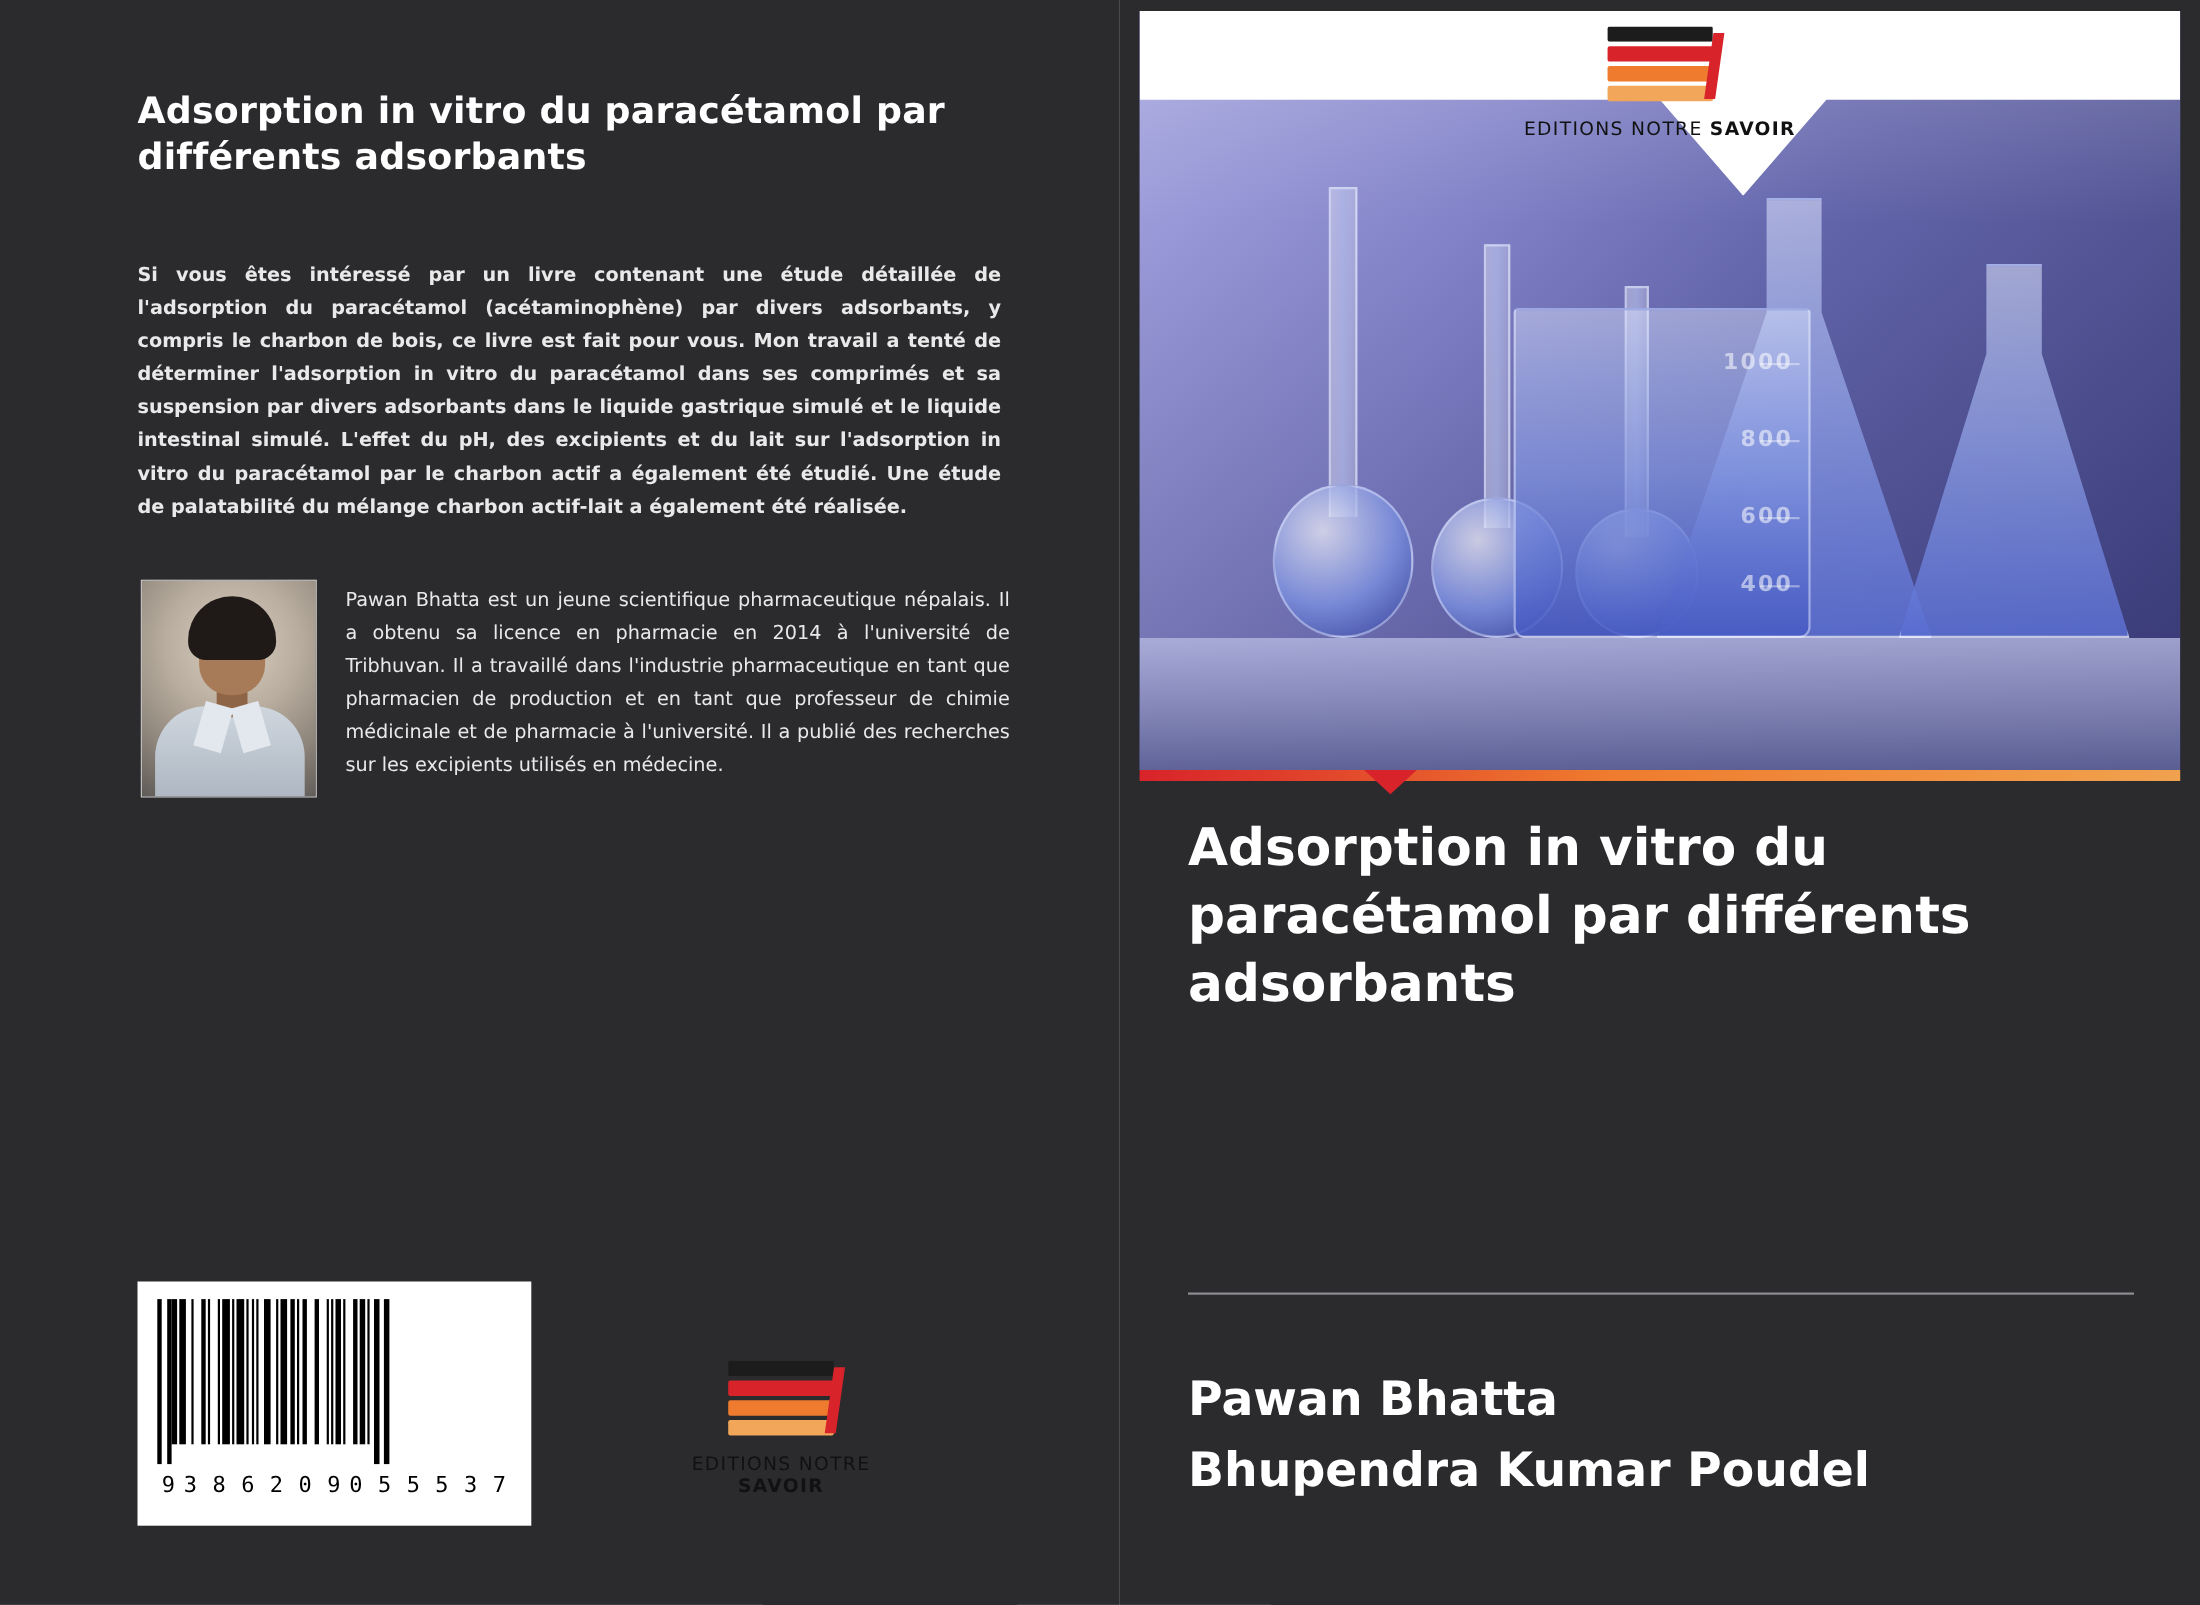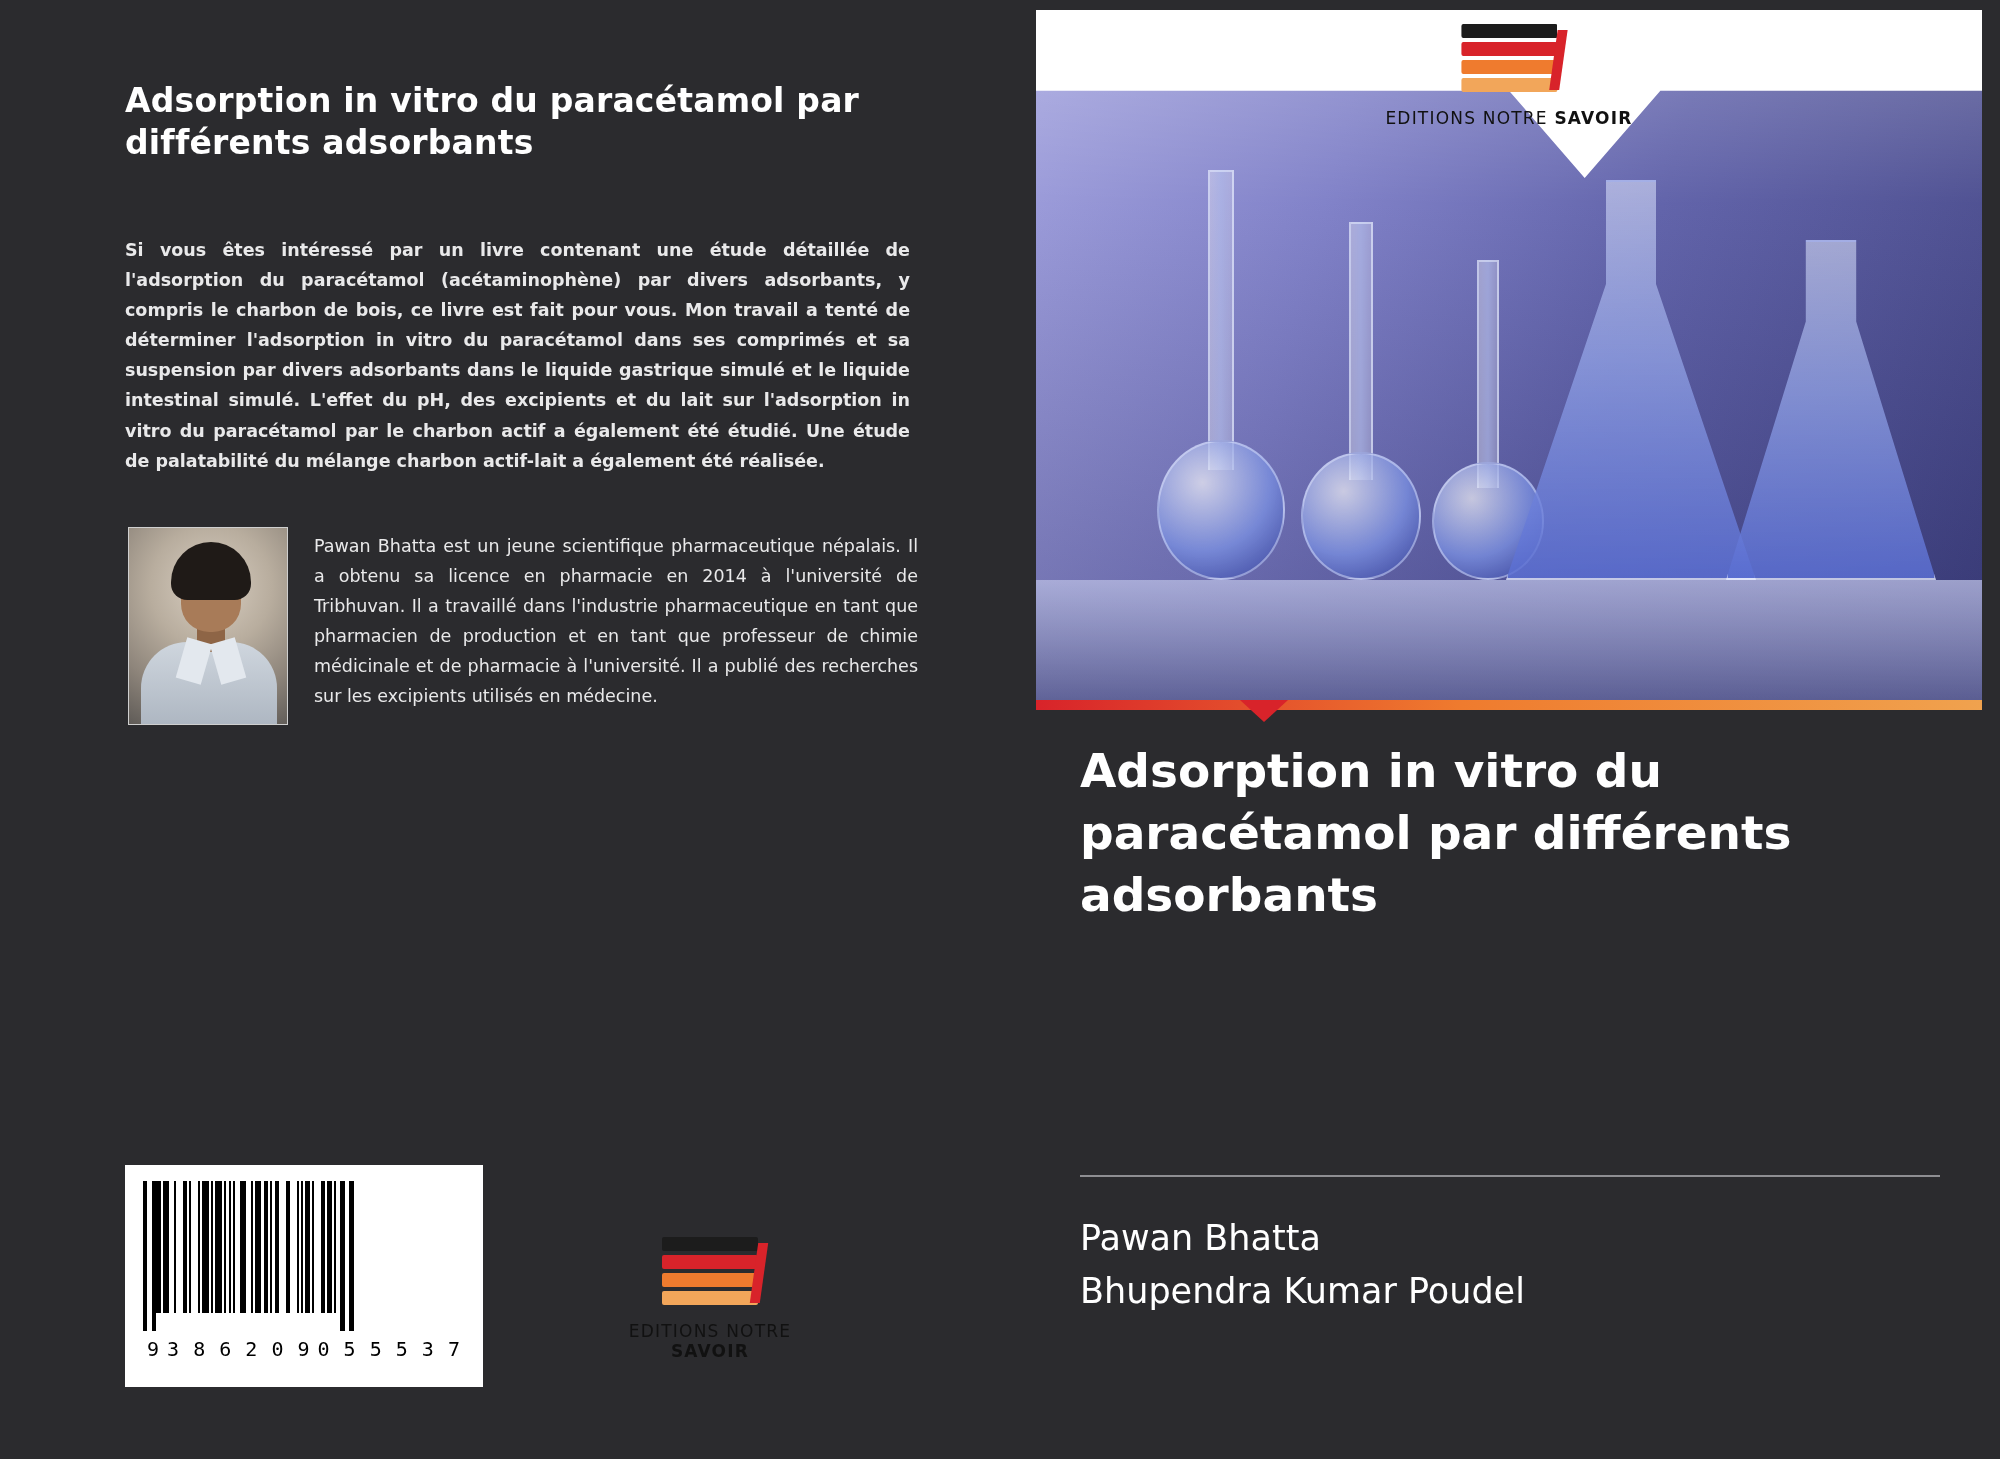--- a/index.html
+++ b/index.html
@@ -292,25 +292,25 @@
     line-height: 1.32;
   }
   .front-rule {
     position: absolute;
     left: 62px; top: 1175px;
     width: 860px; height: 2px;
     background: #8e8e92;
   }
   .front-authors {
     position: absolute;
-    left: 62px; top: 1212px;
+    left: 62px; top: 1240px;
     width: 860px;
     color: #ffffff;
-    font-size: 35px;
-    font-weight: normal;
+    font-size: 43px;
+    font-weight: bold;
     line-height: 1.52;
   }
 </style>
 </head>
 <body>
 
 <div class="page">
 
   <div class="back-cover">
 
@@ -428,20 +428,30 @@
         <div class="bulb" style="width:120px; height:128px;"></div>
       </div>
 
       <div class="flask vol-flask" style="left:382px; width:140px; height:340px;">
         <div class="neck" style="width:22px; height:228px; bottom:92px;"></div>
         <div class="bulb" style="width:112px; height:118px;"></div>
       </div>
 
       <div class="erlen" style="left:470px; width:250px; height:400px; clip-path: polygon(40% 0, 60% 0, 60% 26%, 100% 100%, 0 100%, 40% 26%); bottom:120px;"></div>
 
+      <div class="beaker" style="left:340px; width:270px; height:300px;">
+        <div class="tickline" style="top:48px;"></div>
+        <div class="tick" style="top:34px;">1000</div>
+        <div class="tickline" style="top:118px;"></div>
+        <div class="tick" style="top:104px;">800</div>
+        <div class="tickline" style="top:188px;"></div>
+        <div class="tick" style="top:174px;">600</div>
+        <div class="tickline" style="top:250px;"></div>
+        <div class="tick" style="top:236px;">400</div>
+      </div>
 
       <div class="erlen" style="left:690px; width:210px; height:340px; clip-path: polygon(38% 0, 62% 0, 62% 24%, 100% 100%, 0 100%, 38% 24%); bottom:120px;"></div>
 
       <div class="fi-table"></div>
       <div class="reflection"></div>
     </div>
 
     <div class="front-banner"></div>
 
     <div class="pub-front-logo">

